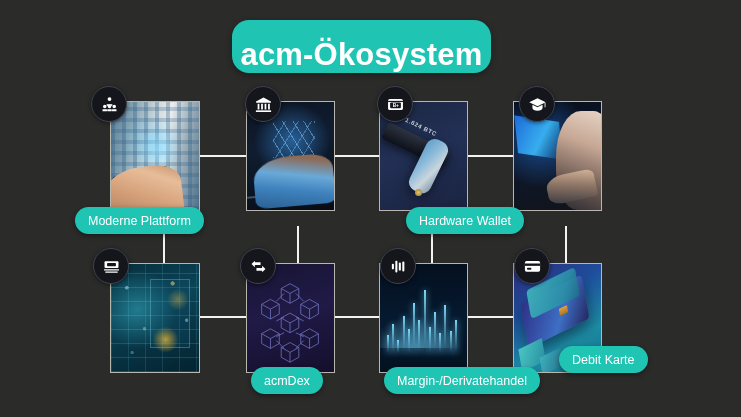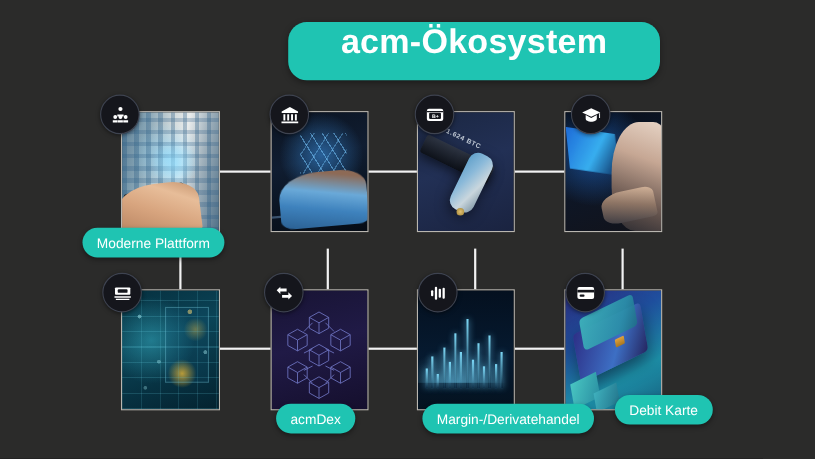--- a/index.html
+++ b/index.html
@@ -16,29 +16,28 @@
     height: 417px;
     background: #2b2b2a;
     overflow: hidden;
   }
 
   
   #title-badge {
     position: absolute;
     left: 232px;
     top: 20px;
-    width: 338px;
+    width: 259px;
     height: 53px;
     background: #1fc4b2;
     border-radius: 17px;
     display: flex;
-    align-items: flex-start;
+    align-items: flex-end;
     justify-content: center;
     box-shadow: 0 2px 6px rgba(0,0,0,.35);
-    margin-left: 30px;
   }
   #title-badge .t {
     color: #ffffff;
     font-size: 31px;
     font-weight: bold;
     letter-spacing: .2px;
     white-space: nowrap;
   }
 
   
@@ -372,20 +371,23 @@
       <div class="coin"></div>
     </div>
   </div>
   <div class="badge" style="left:377px; top:86px;">
     <svg width="19" height="19" viewBox="0 0 24 24" fill="none">
       <rect x="2.6" y="5" width="18.8" height="14" rx="2.4" fill="#ffffff"></rect>
       <rect x="5.2" y="9.4" width="13.6" height="7.2" rx="1.2" fill="#15161c"></rect>
       <path d="M2.6 7.4h18.8v1.5H2.6z" fill="#15161c"></path>
       <text x="8.4" y="15.6" font-size="6" font-family="Liberation Sans, sans-serif" font-weight="bold" fill="#ffffff">B+</text>
     </svg>
+  </div>
+  <div class="pill" style="left:406px; top:207px;">
+    <span>Hardware Wallet</span>
   </div>
 
   <div class="card" style="left:513px; top:101px; width:89px; height:110px;">
     <div class="art art-academy">
       <div class="screen"></div>
         <div class="person"></div>
         <div class="arm"></div>
     </div>
   </div>
   <div class="badge" style="left:519px; top:86px;">
@@ -494,17 +496,17 @@
         <div class="block2"></div>
     </div>
   </div>
   <div class="badge" style="left:514px; top:248px;">
     <svg width="19" height="19" viewBox="0 0 24 24" fill="#ffffff">
       <rect x="2.4" y="5" width="19.2" height="13.6" rx="2.2"></rect>
       <rect x="2.4" y="8.2" width="19.2" height="3" fill="#15161c"></rect>
       <rect x="5" y="13.6" width="5.6" height="2.4" rx="1.1" fill="#15161c"></rect>
     </svg>
   </div>
-  <div class="pill" style="left:559px; top:359px;">
+  <div class="pill" style="left:559px; top:346px;">
     <span>Debit Karte</span>
   </div>
 
 </div>
 
 </body></html>

